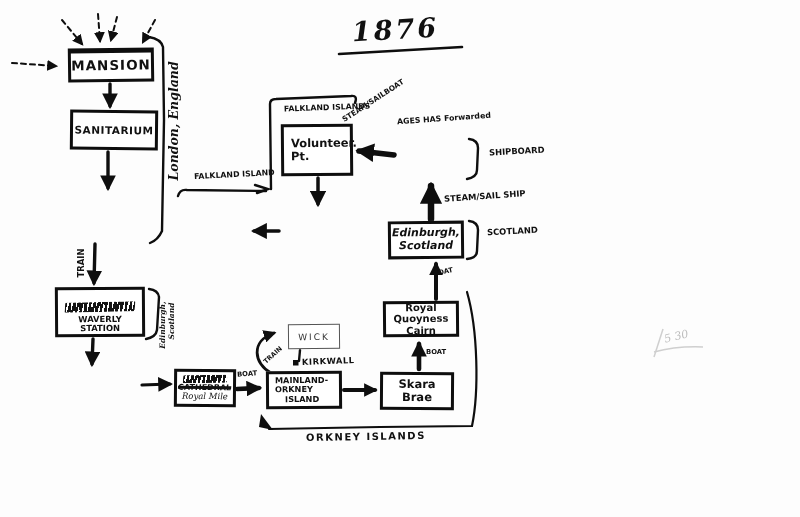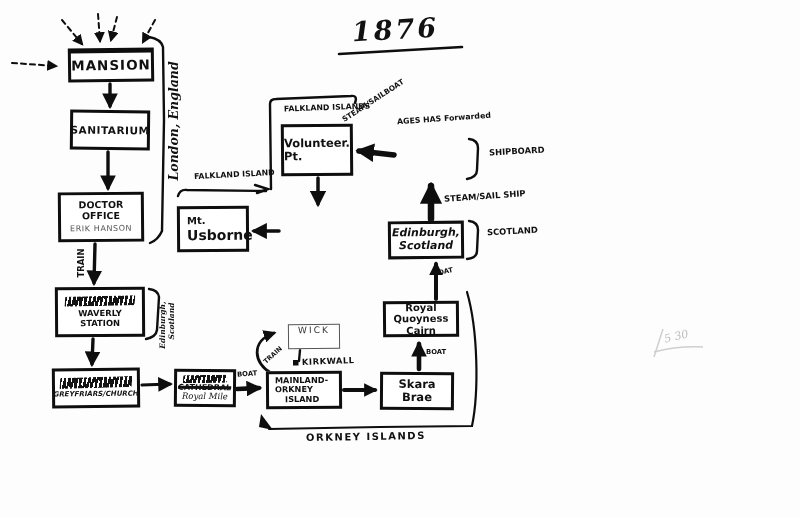--- a/index.html
+++ b/index.html
@@ -3,21 +3,21 @@
 <meta charset="utf-8">
 <style>
   html,body{margin:0;padding:0;background:#fff;}
   #canvas{position:relative;width:800px;height:517px;background:#fdfdfd;overflow:hidden;
           font-family:"DejaVu Sans","Liberation Sans",sans-serif;color:#111;}
   svg.ink{position:absolute;left:0;top:0;z-index:1;}
   .bx{position:absolute;box-sizing:border-box;border:3.2px solid #0e0e0e;background:#fff;
       display:flex;flex-direction:column;justify-content:center;align-items:center;
       z-index:2;font-weight:bold;line-height:1.15;text-align:center;}
   .bx-thin{position:absolute;box-sizing:border-box;border:1.6px solid #555;background:#fff;
-      display:flex;justify-content:center;align-items:flex-start;z-index:2;color:#333;}
+      display:flex;justify-content:center;align-items:center;z-index:2;color:#333;}
   .lbl{position:absolute;z-index:3;white-space:nowrap;font-weight:bold;}
   .script{font-family:"DejaVu Serif","Liberation Serif",serif;font-style:italic;}
   .scrib{display:inline-block;border-radius:1px;transform:skewX(-6deg) rotate(-1deg);
       background:repeating-linear-gradient(100deg,#141414 0 2.2px,rgba(0,0,0,0) 2.2px 4px),
                  repeating-linear-gradient(80deg,#141414 0 2px,rgba(0,0,0,0) 2px 5px);}
   .struck{text-decoration:line-through;text-decoration-thickness:2.5px;transform:skewX(-4deg);}
   .left{align-items:flex-start;text-align:left;}
   .sub{font-weight:normal;color:#555;}
 </style>
 </head>
@@ -83,38 +83,30 @@
       <path d="M 654 352 Q 676 346 703 347"></path>
     </g>
   </svg>
 
   <div class="lbl script" style="left:352px;top:14px;font-size:27px;letter-spacing:3px;transform:rotate(-3deg);font-weight:bold;">1876</div>
 
   <div class="bx" style="left:68px;top:48px;width:86px;height:34px;font-size:13.5px;letter-spacing:1px;transform:rotate(-0.8deg);border-top-width:5px;">
     <span>MANSION</span>
   </div>
 
-  <div class="bx" style="left:70px;top:110px;width:80px;height:40px;font-size:10.5px;letter-spacing:0.5px;transform:rotate(0.6deg);">
+  <div class="bx" style="left:70px;top:110px;width:88px;height:40px;font-size:10.5px;letter-spacing:0.5px;transform:rotate(0.6deg);">
     <span>SANITARIUM</span>
   </div>
 
-  <div class="bx" style="left:58px;top:192px;width:86px;height:50px;font-size:9.5px;transform:rotate(-0.5deg);">
-    <span>DOCTOR OFFICE</span>
-    <span class="sub" style="font-size:8px;letter-spacing:0.6px;margin-top:2px;">ERIK HANSON</span>
-  </div>
 
-  <div class="bx" style="left:55px;top:287px;width:90px;height:50px;font-size:8.4px;transform:rotate(-0.4deg);">
+  <div class="bx" style="left:55px;top:287px;width:90px;height:50px;font-size:8.4px;transform:rotate(-0.4deg);justify-content:flex-end;">
     <span class="scrib" style="width:70px;height:10px;"></span>
     <span style="margin-top:3px;">WAVERLY STATION</span>
   </div>
 
-  <div class="bx" style="left:52px;top:368px;width:88px;height:40px;font-size:7px;transform:rotate(-0.6deg);">
-    <span class="scrib" style="width:72px;height:11px;"></span>
-    <span style="margin-top:2px;font-style:italic;">GREYFRIARS/CHURCH</span>
-  </div>
 
   <div class="bx" style="left:174px;top:369px;width:62px;height:38px;font-size:8px;transform:rotate(0.5deg);">
     <span class="scrib" style="width:44px;height:8px;"></span>
     <span class="struck">CATHEDRAL</span>
     <span class="script" style="font-size:8.5px;font-weight:normal;">Royal Mile</span>
   </div>
 
   <div class="bx-thin" style="left:288px;top:324px;width:52px;height:25px;font-size:9px;letter-spacing:2px;transform:rotate(-0.6deg);">
     <span>WICK</span>
   </div>
@@ -134,30 +126,26 @@
     <span>Royal</span>
     <span style="font-size:10px;">Quoyness Cairn</span>
   </div>
 
   <div class="bx" style="left:388px;top:221px;width:76px;height:38px;font-size:11px;font-style:italic;transform:rotate(-0.6deg);">
     <span>Edinburgh,</span>
     <span>Scotland</span>
   </div>
 
 
-  <div class="bx left" style="left:281px;top:124px;width:72px;height:52px;font-size:11.5px;transform:rotate(-0.5deg);">
+  <div class="bx left" style="left:281px;top:124px;width:72px;height:52px;font-size:11.5px;padding-left:7px;transform:rotate(-0.5deg);">
     <span>Volunteer.</span>
     <span>Pt.</span>
   </div>
 
 
-  <div class="bx left" style="left:177px;top:206px;width:72px;height:46px;font-size:10px;padding-left:7px;font-weight:600;transform:rotate(-0.4deg);">
-    <span>Mt.</span>
-    <span style="font-size:14px;">Usborne</span>
-  </div>
 
   <div class="lbl script" style="left:118px;top:118px;width:110px;text-align:center;font-size:12.5px;font-weight:bold;transform:rotate(-90deg);">London, England</div>
 
   <div class="lbl" style="left:61px;top:258px;width:40px;text-align:center;font-size:8.5px;transform:rotate(-90deg);">TRAIN</div>
 
   <div class="lbl script" style="left:136px;top:316px;width:62px;text-align:center;font-size:7.5px;font-weight:bold;line-height:1.2;transform:rotate(-90deg);">
     <span style="display:block;">Edinburgh,</span>
     <span style="display:block;padding-left:8px;">Scotland</span>
   </div>
 

